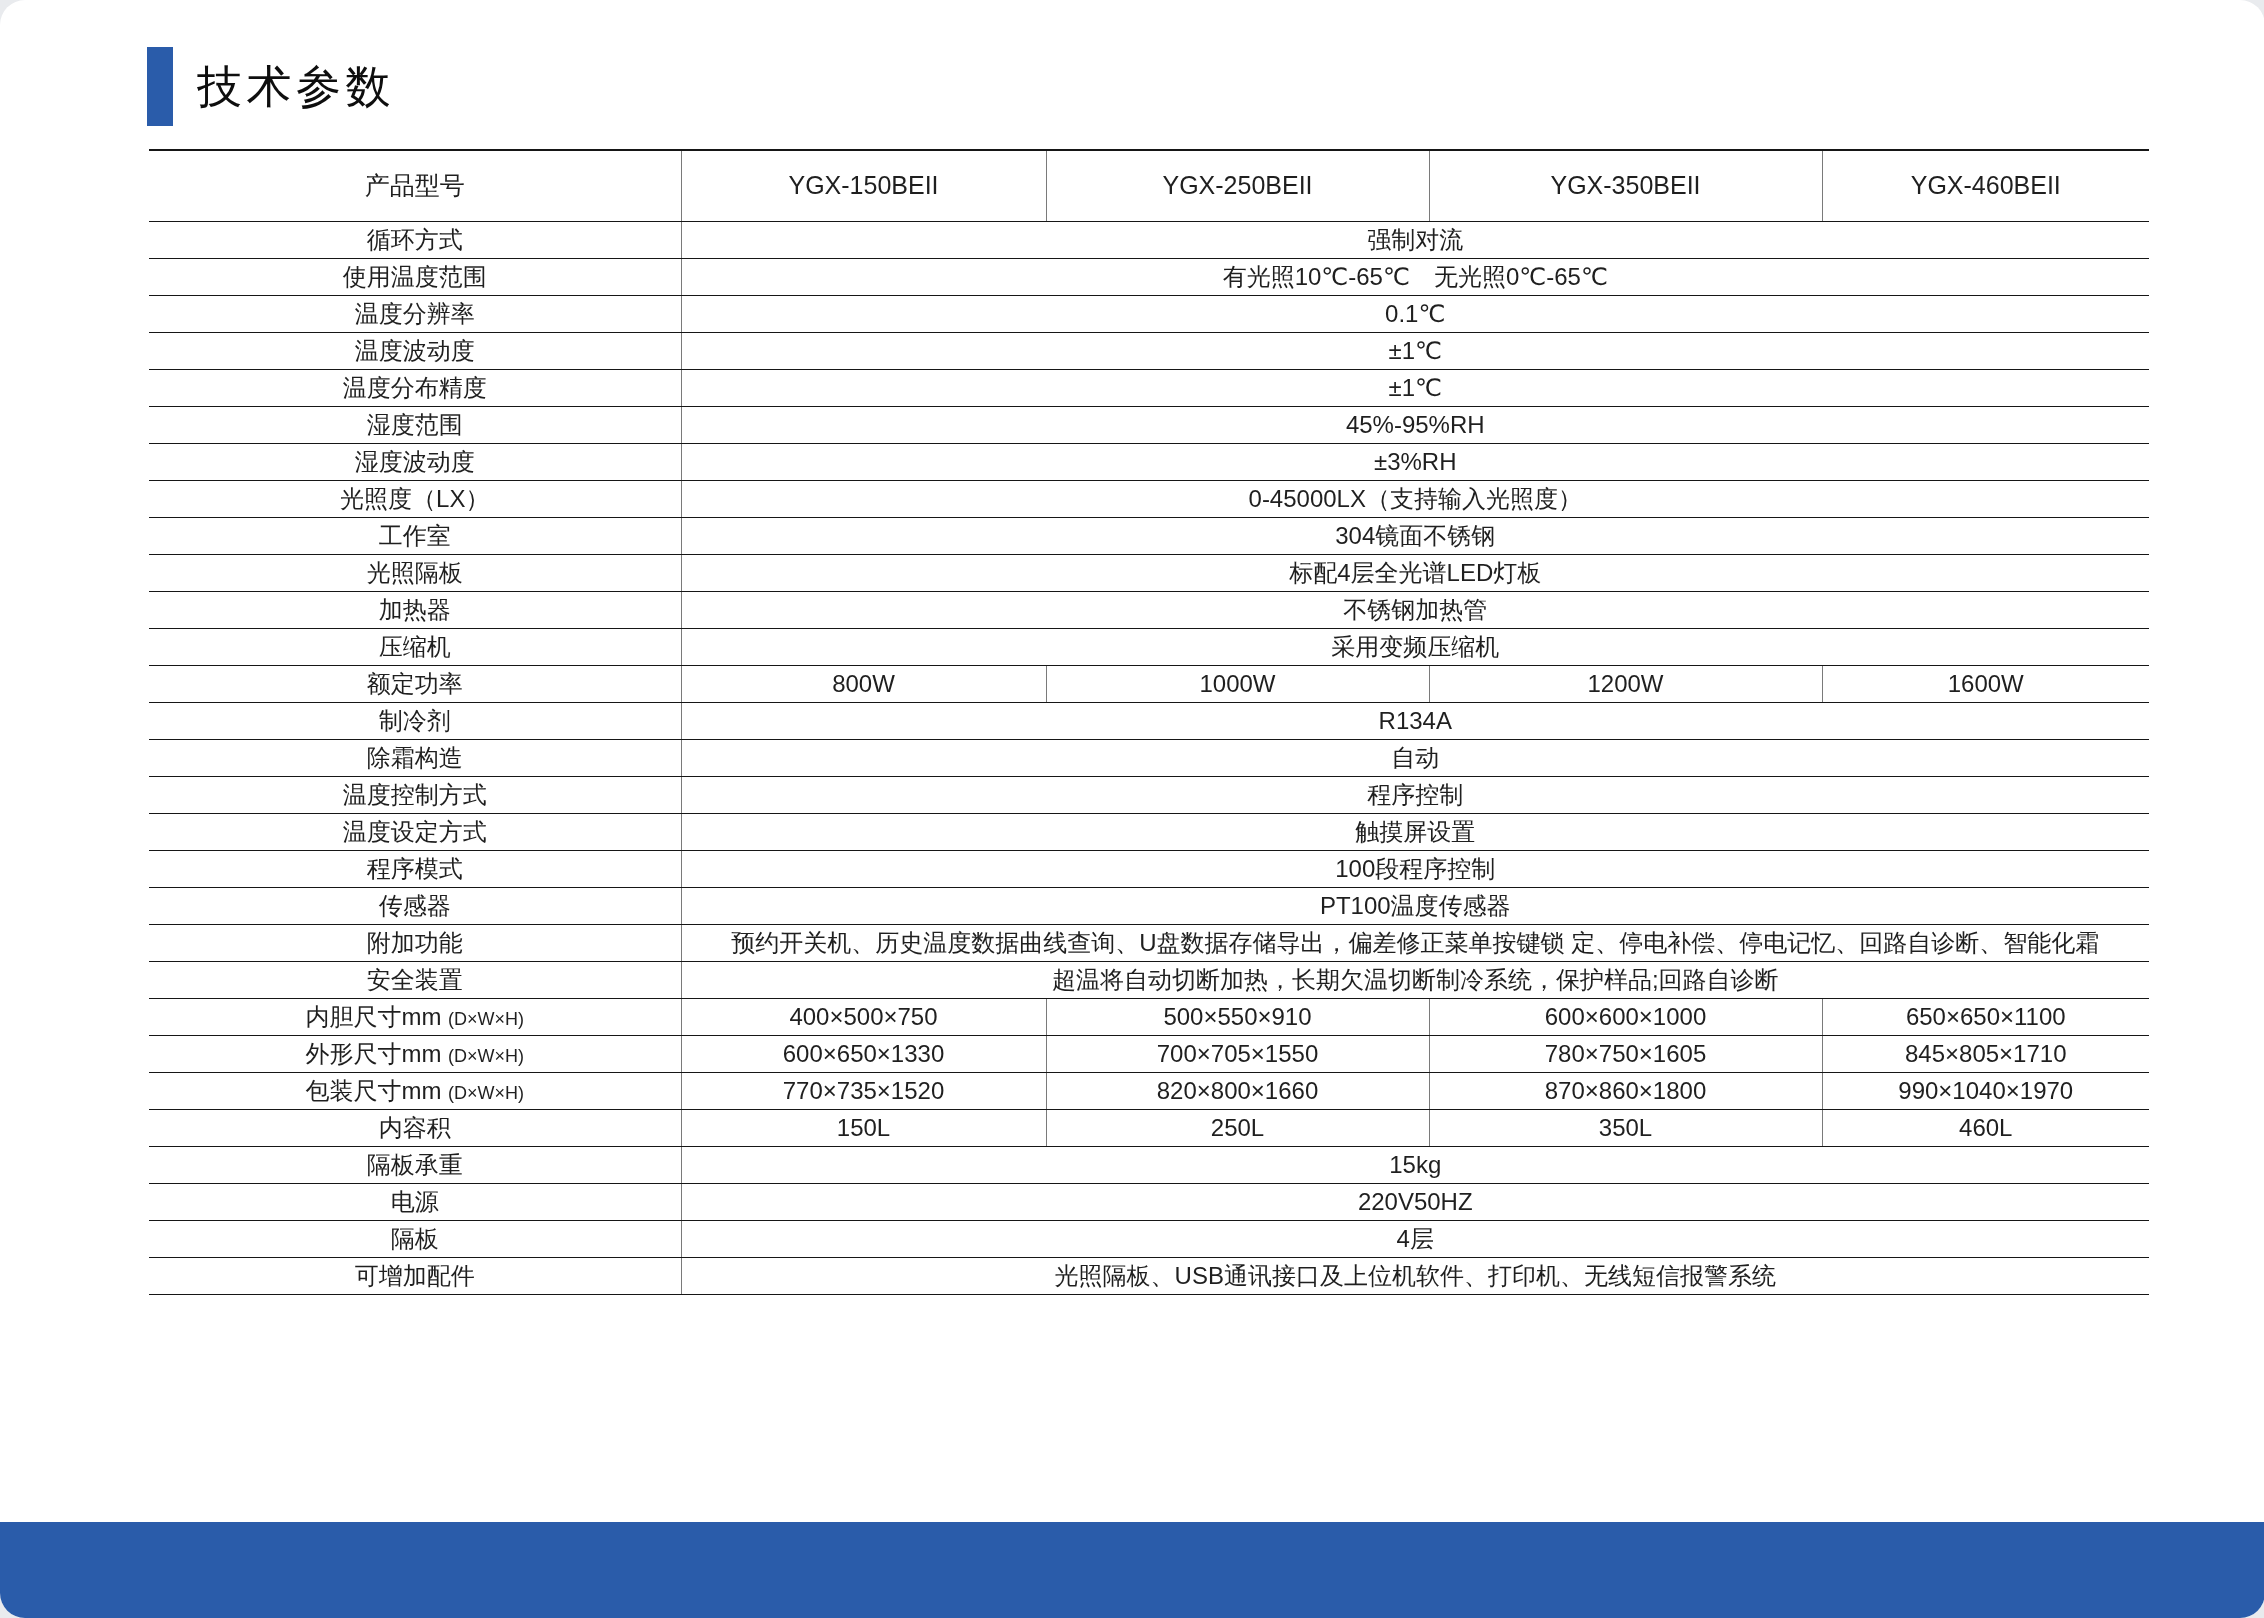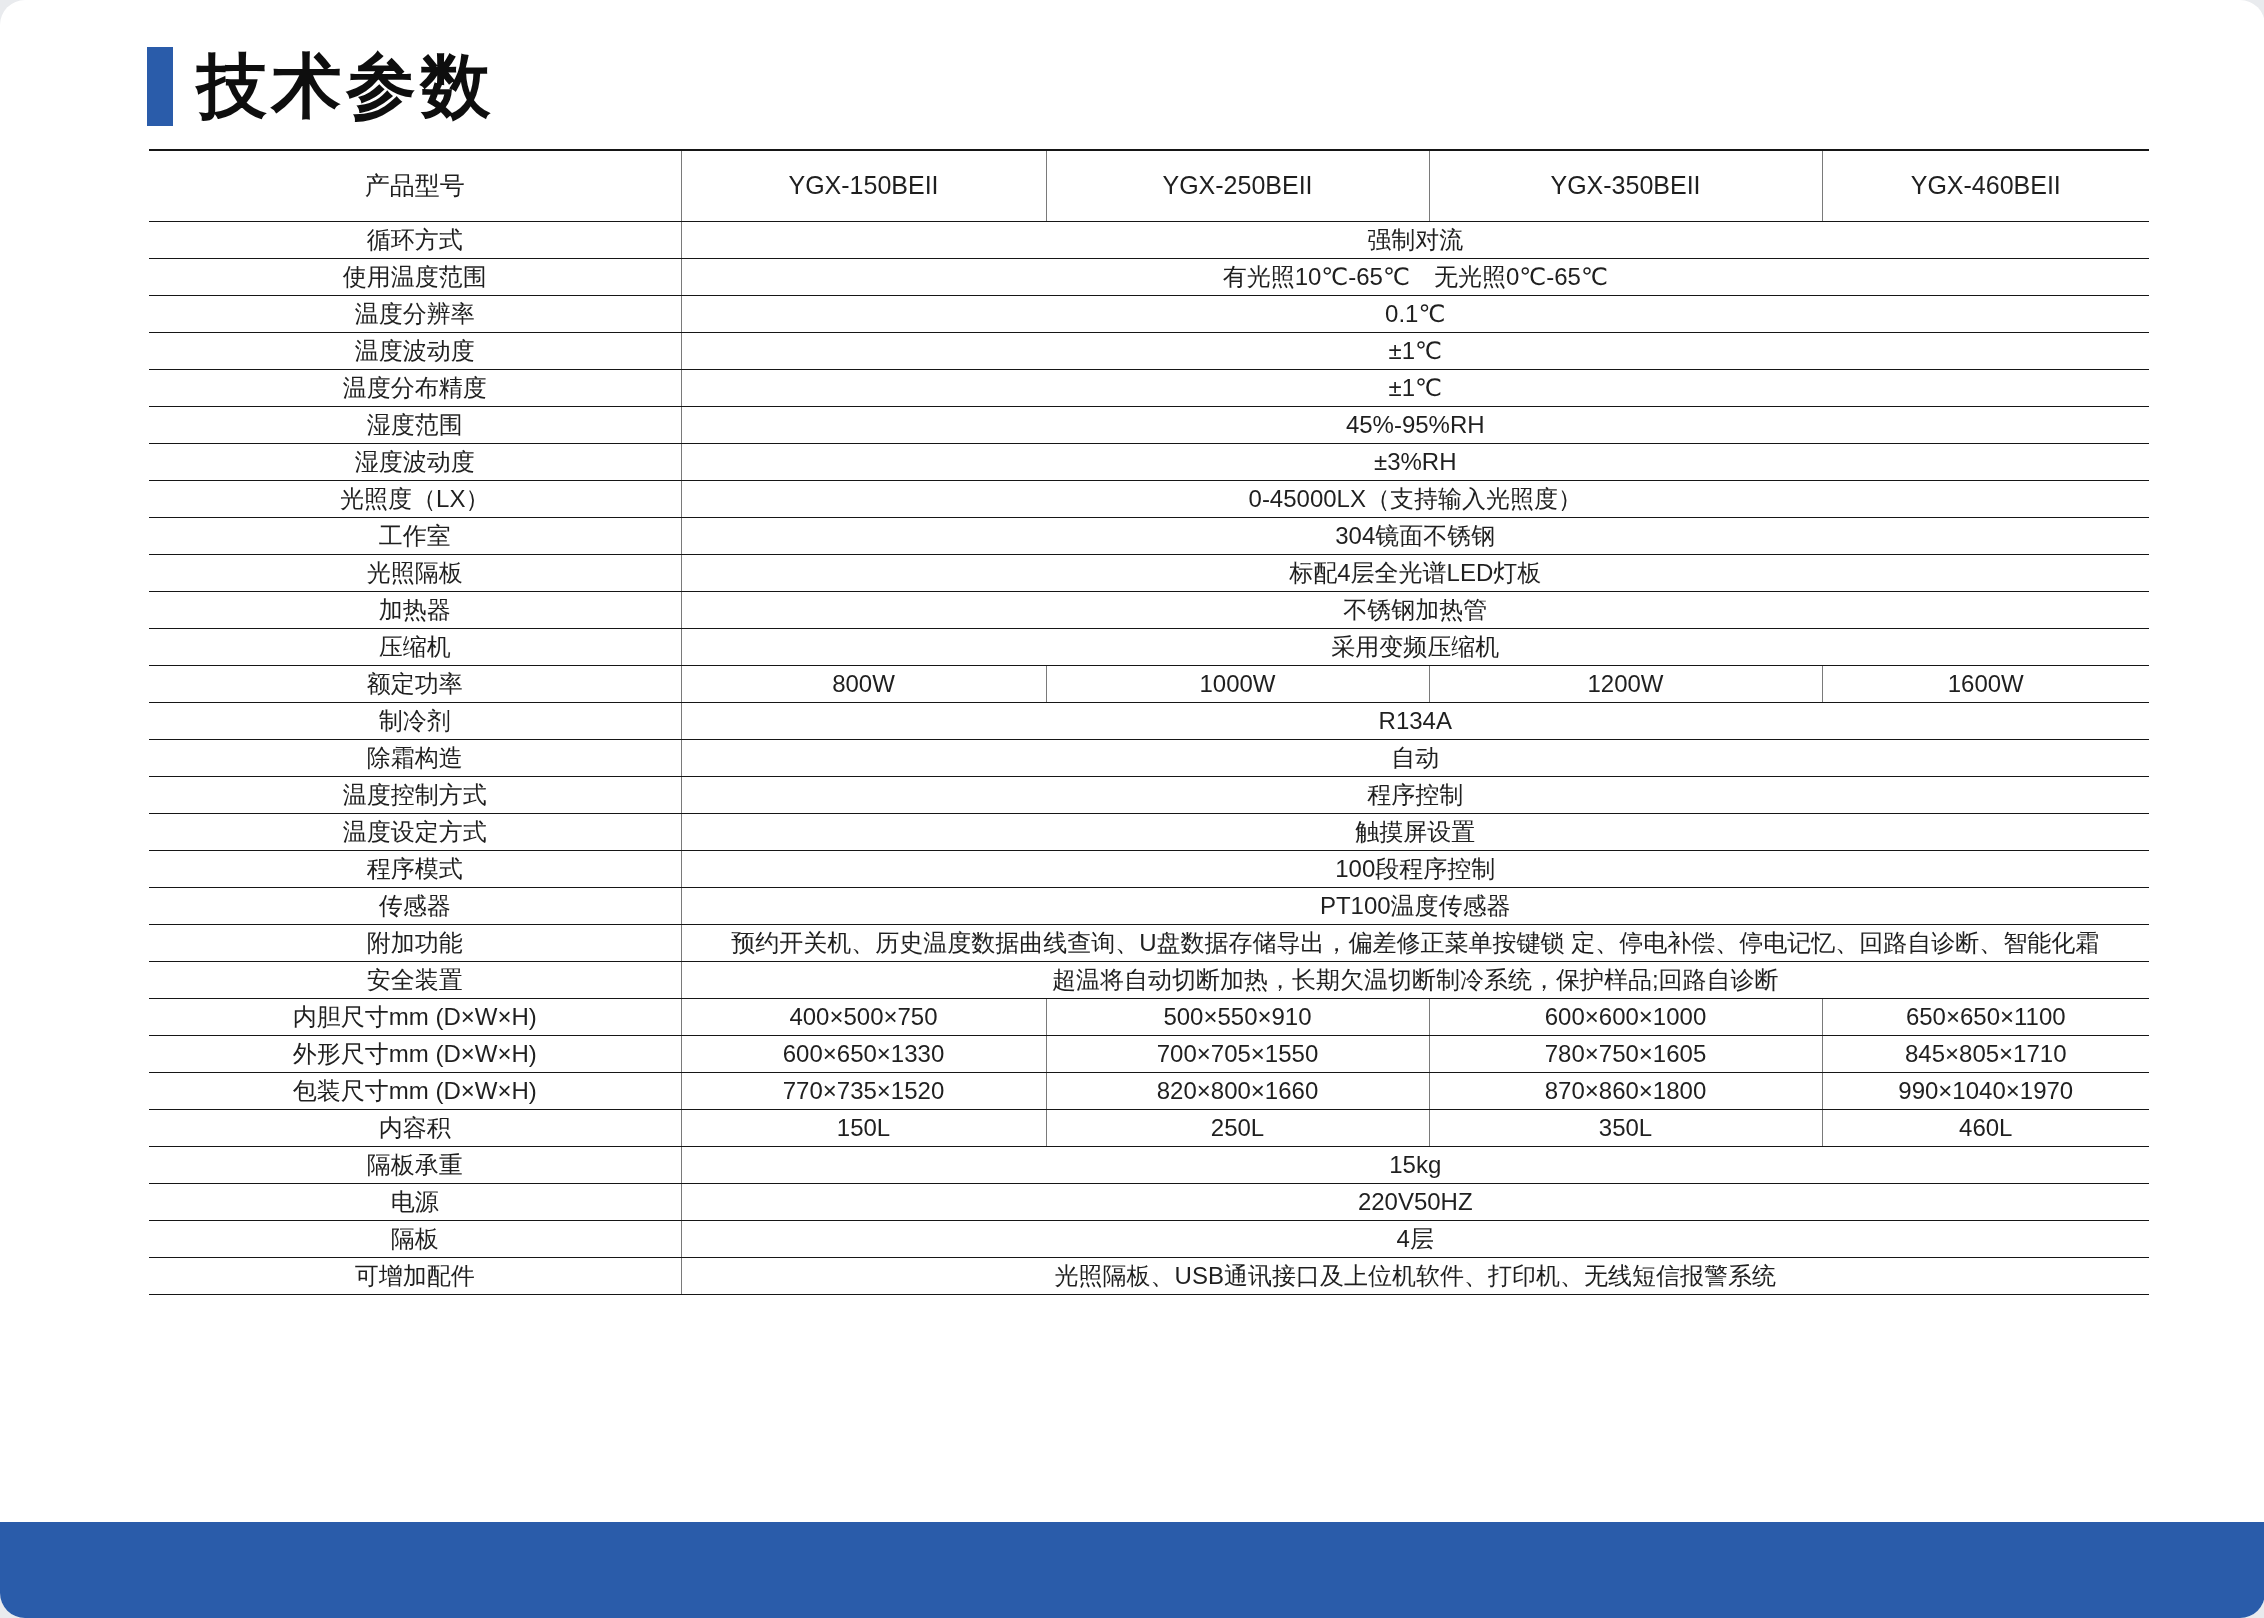--- a/index.html
+++ b/index.html
@@ -22,22 +22,22 @@
     height: 79px;
   }
   .accent-bar {
     width: 26px;
     height: 79px;
     background: #2a5caa;
     margin-right: 24px;
     flex: 0 0 auto;
   }
   .page-title {
-    font-size: 70px;
-    font-weight: 700;
+    font-size: 45px;
+    font-weight: 400;
     color: #0e0e0e;
     letter-spacing: 4.5px;
     line-height: 79px;
     white-space: nowrap;
   }
   table.spec {
     margin: 22.5px 0 0 149px;
     width: 2000px;
     border-collapse: collapse;
     table-layout: fixed;
@@ -60,21 +60,21 @@
     overflow: hidden;
   }
   table.spec thead th {
     border-top: 2.7px solid #161616;
     border-bottom: 1.8px solid #161616;
     font-size: 25px;
     margin-top: 13px;
   }
   table.spec tbody td { border-bottom: 1.8px solid #161616; }
   table.spec th + th, table.spec td + td { border-left: 0.9px solid #7a7a7a; }
-  .suffix { font-size: 24px; color: #1f1f1f; letter-spacing: 0; }
+  .suffix { font-size: 18px; color: #1f1f1f; letter-spacing: 0; }
   .footer-bar {
     position: absolute;
     left: 0; right: 0; bottom: 0;
     height: 96px;
     background: #2a5caa;
   }
 </style>
 </head>
 <body>
 

